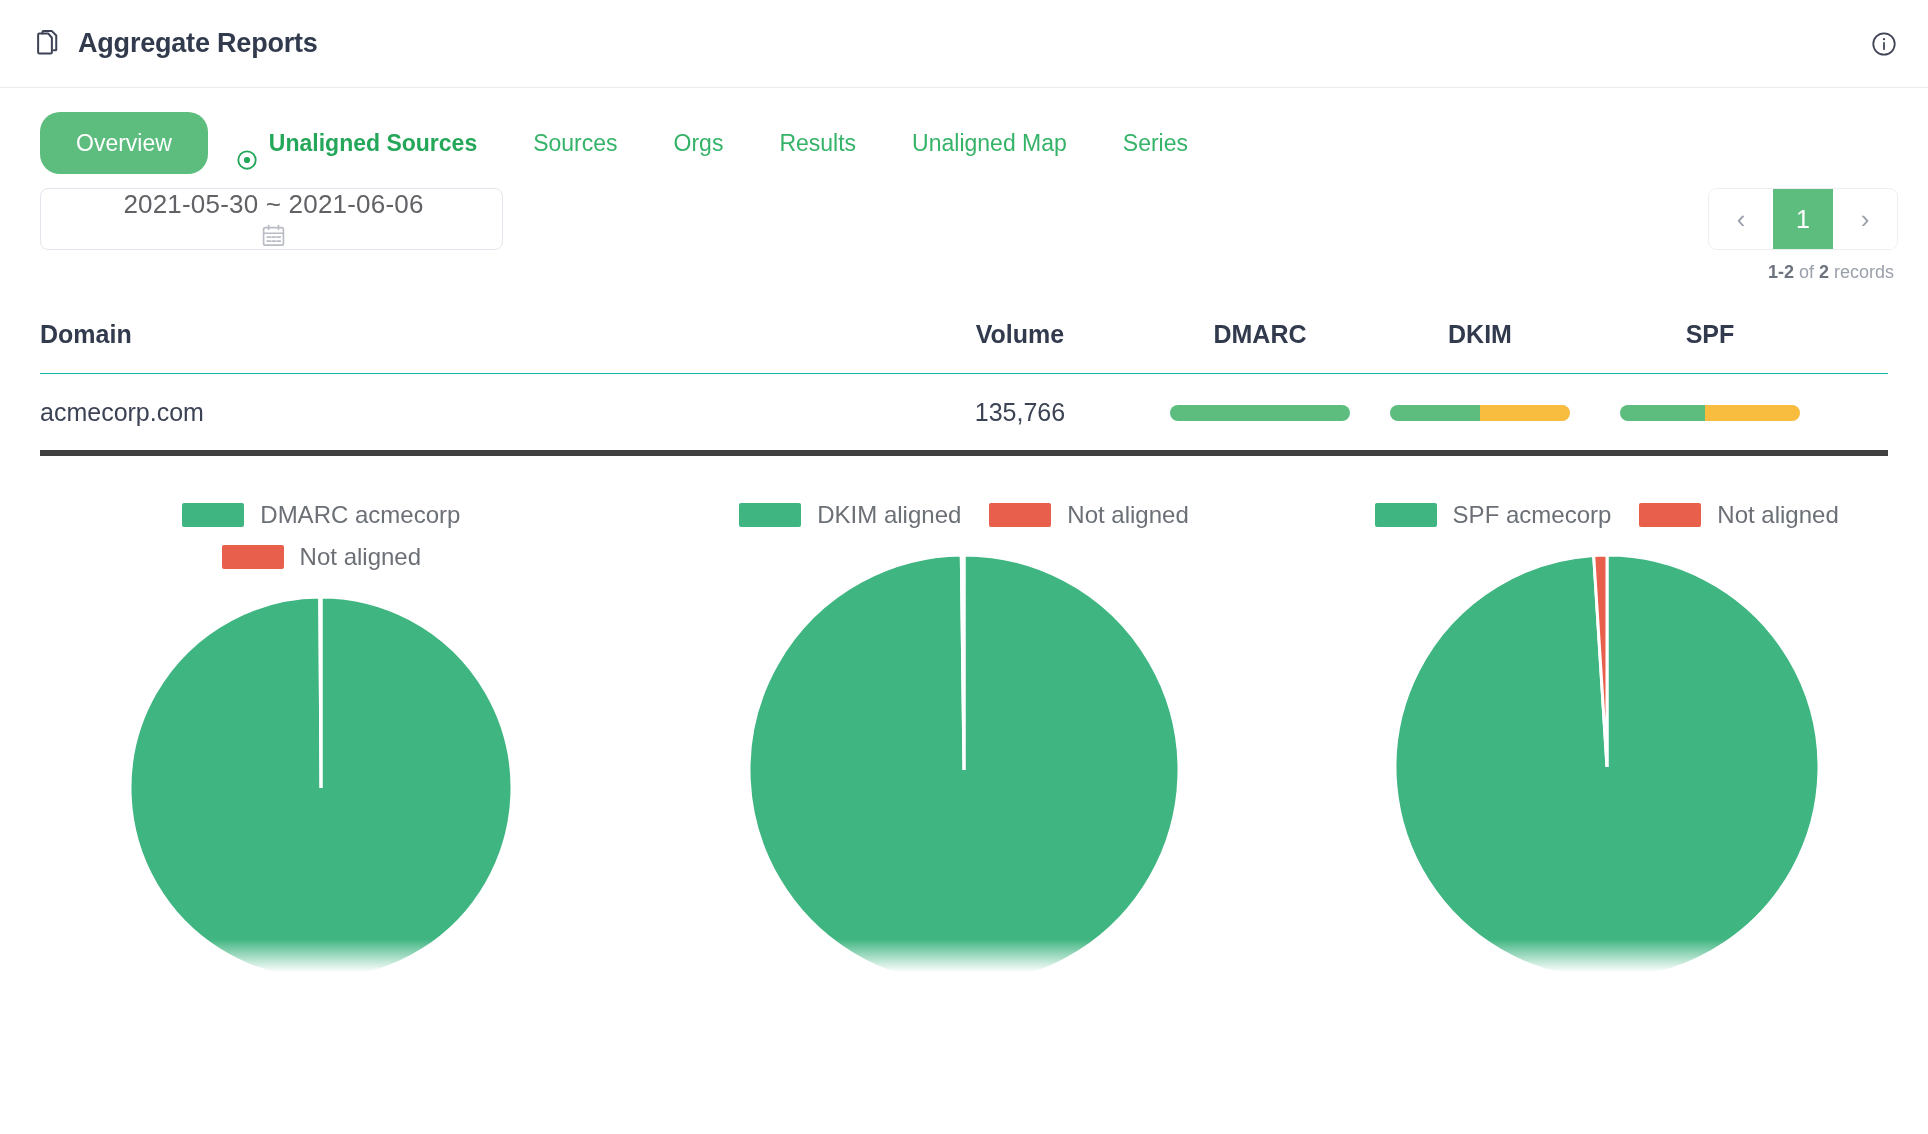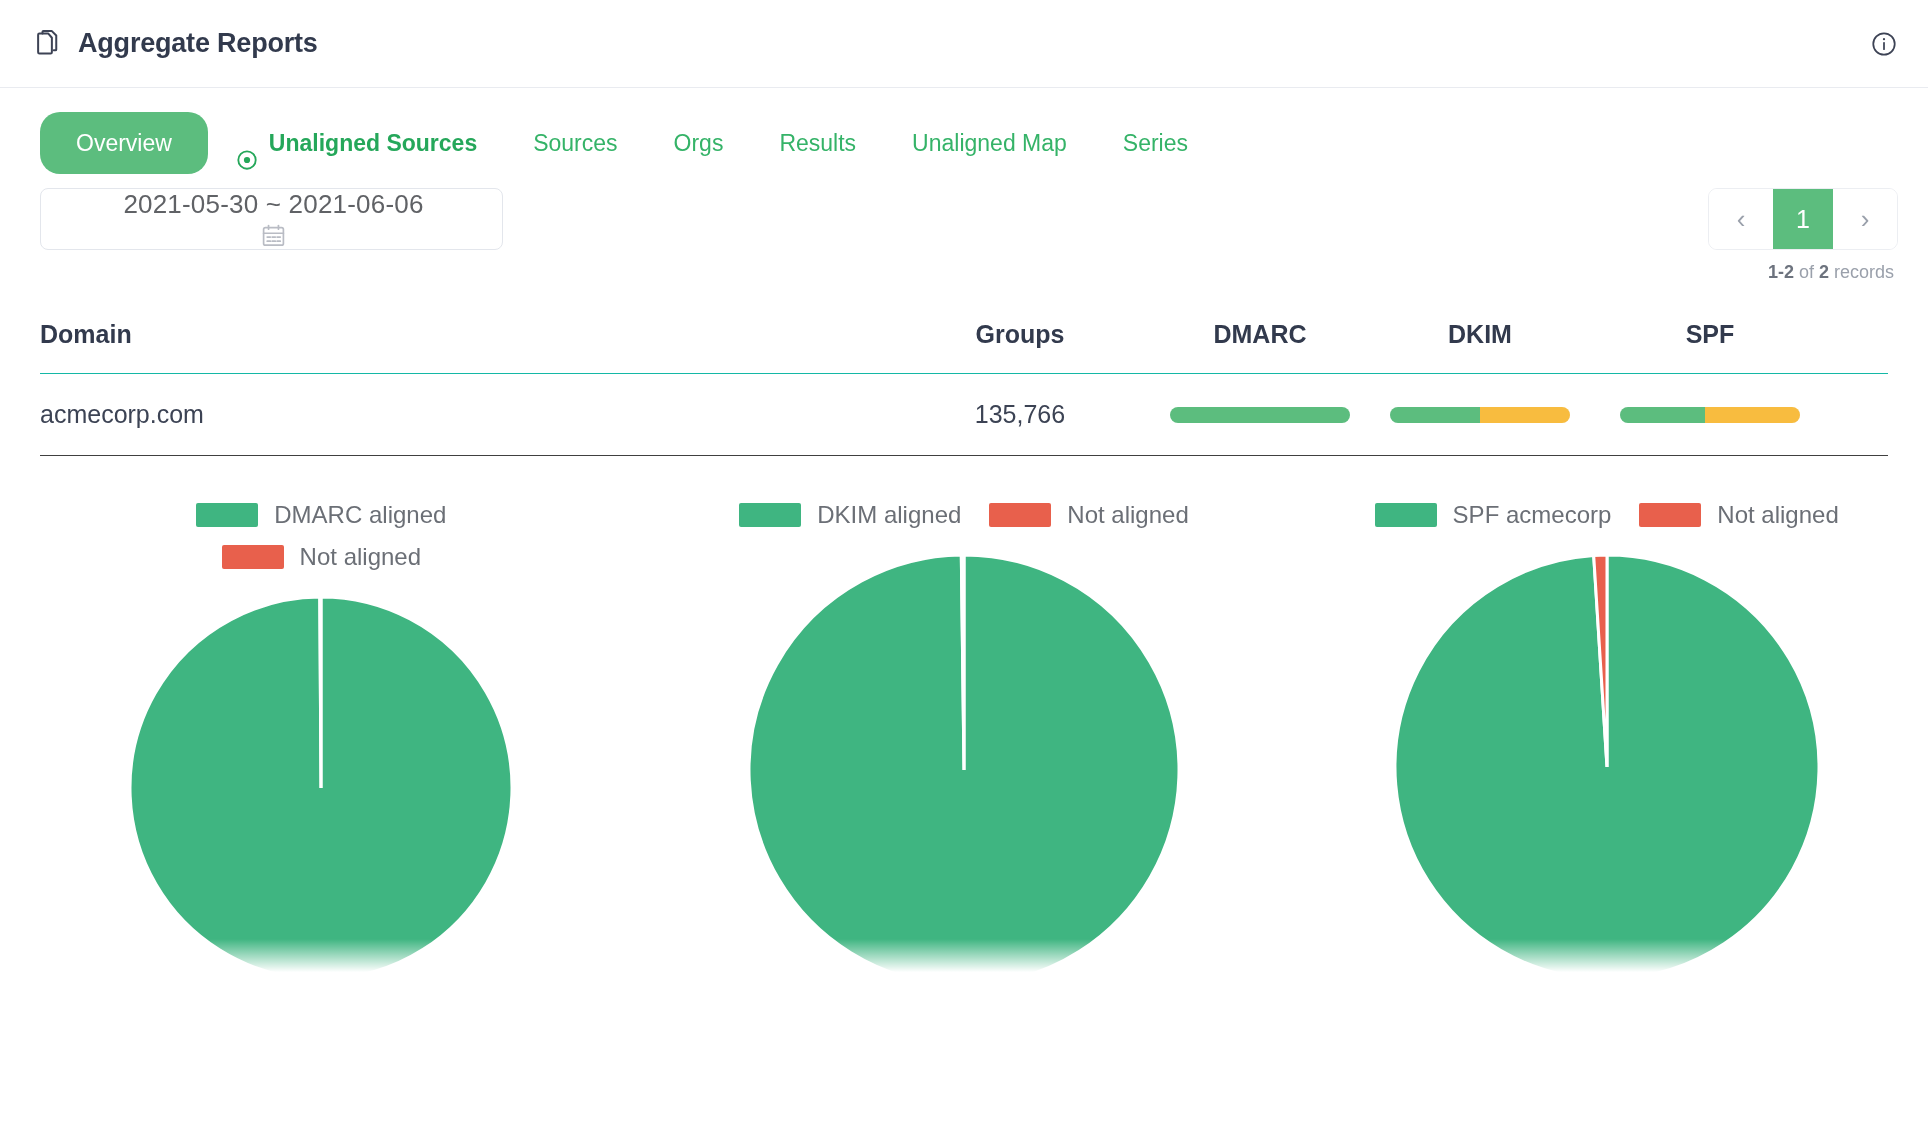--- a/index.html
+++ b/index.html
@@ -140,21 +140,21 @@
   .trow {
     display: flex;
     align-items: center;
   }
   .thead {
     height: 78px;
     border-bottom: 1px solid #14b8a6;
   }
   .tbody-row {
     height: 82px;
-    border-bottom: 1px solid #404040;
+    border-bottom: 6px solid #404040;
   }
   .c-domain { width: 855px; }
   .c-volume { width: 250px; text-align: center; }
   .c-dmarc  { width: 230px; text-align: center; }
   .c-dkim   { width: 210px; text-align: center; }
   .c-spf    { width: 250px; text-align: center; }
   .th {
     font-size: 25px;
     font-weight: bold;
     color: #323a4d;
@@ -302,21 +302,21 @@
       <div class="pg-num">1</div>
       <div class="pg-btn">›</div>
     </div>
     <div class="records"><b>1-2</b><span> of </span><b>2</b><span> records</span></div>
   </div>
 </div>
 
 <div class="table">
   <div class="trow thead">
     <div class="c-domain th">Domain</div>
-    <div class="c-volume th">Groups</div>
+    <div class="c-volume th">Volume</div>
     <div class="c-dmarc th">DMARC</div>
     <div class="c-dkim th">DKIM</div>
     <div class="c-spf th">SPF</div>
   </div>
 
   <div class="trow tbody-row">
     <div class="c-domain td">acmecorp.com</div>
     <div class="c-volume td">135,766</div>
     <div class="c-dmarc">
       <span class="bar">
@@ -338,21 +338,21 @@
     </div>
   </div>
 </div>
 
 <div class="charts">
 
   <div class="chart-col">
     <div class="legend">
       <div class="legend-item">
         <span class="swatch" style="background: rgb(63, 181, 129);"></span>
-        <span class="legend-label">DMARC aligned</span>
+        <span class="legend-label">DMARC acmecorp</span>
       </div>
       <div class="legend-item">
         <span class="swatch" style="background: rgb(232, 96, 76);"></span>
         <span class="legend-label">Not aligned</span>
       </div>
     </div>
     <div class="pie-holder">
       <svg class="pie" width="382" height="382" viewBox="0 0 382 382">
           <path d="M 191 191 L 191 0 A 191 191 0 1 1 189.7999195025783 0.003770176477814857 Z" fill="#3fb581" stroke="#ffffff" stroke-width="3"></path>
           <path d="M 191 191 L 189.7999195025783 0.003770176477814857 A 191 191 0 0 1 190.99999999999997 0 Z" fill="#e8604c" stroke="#ffffff" stroke-width="3"></path>

